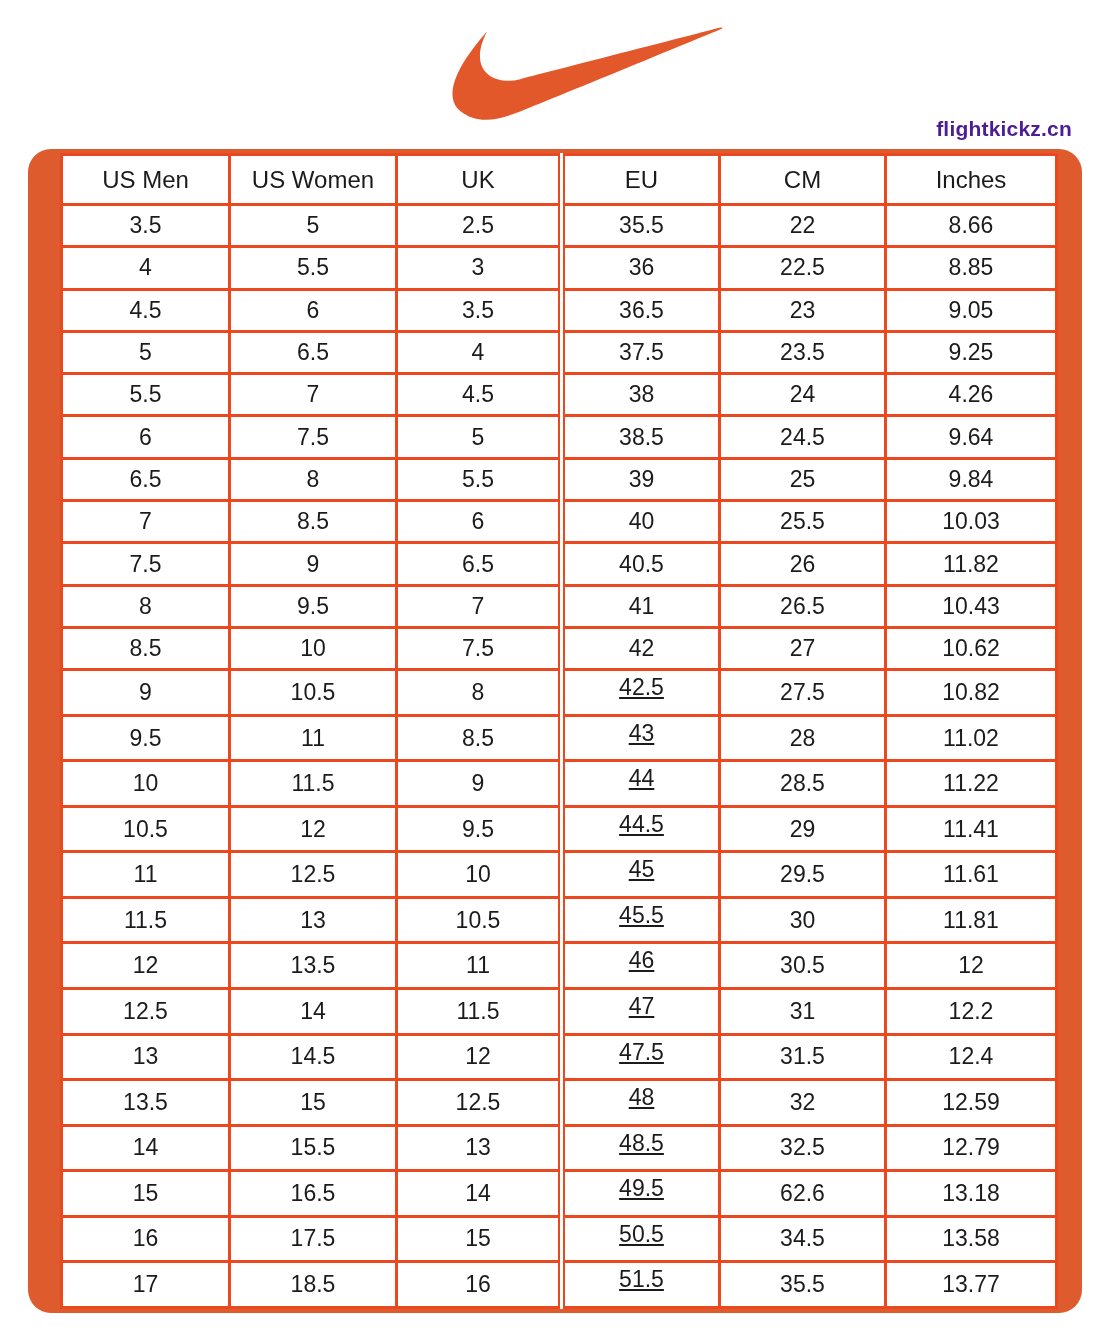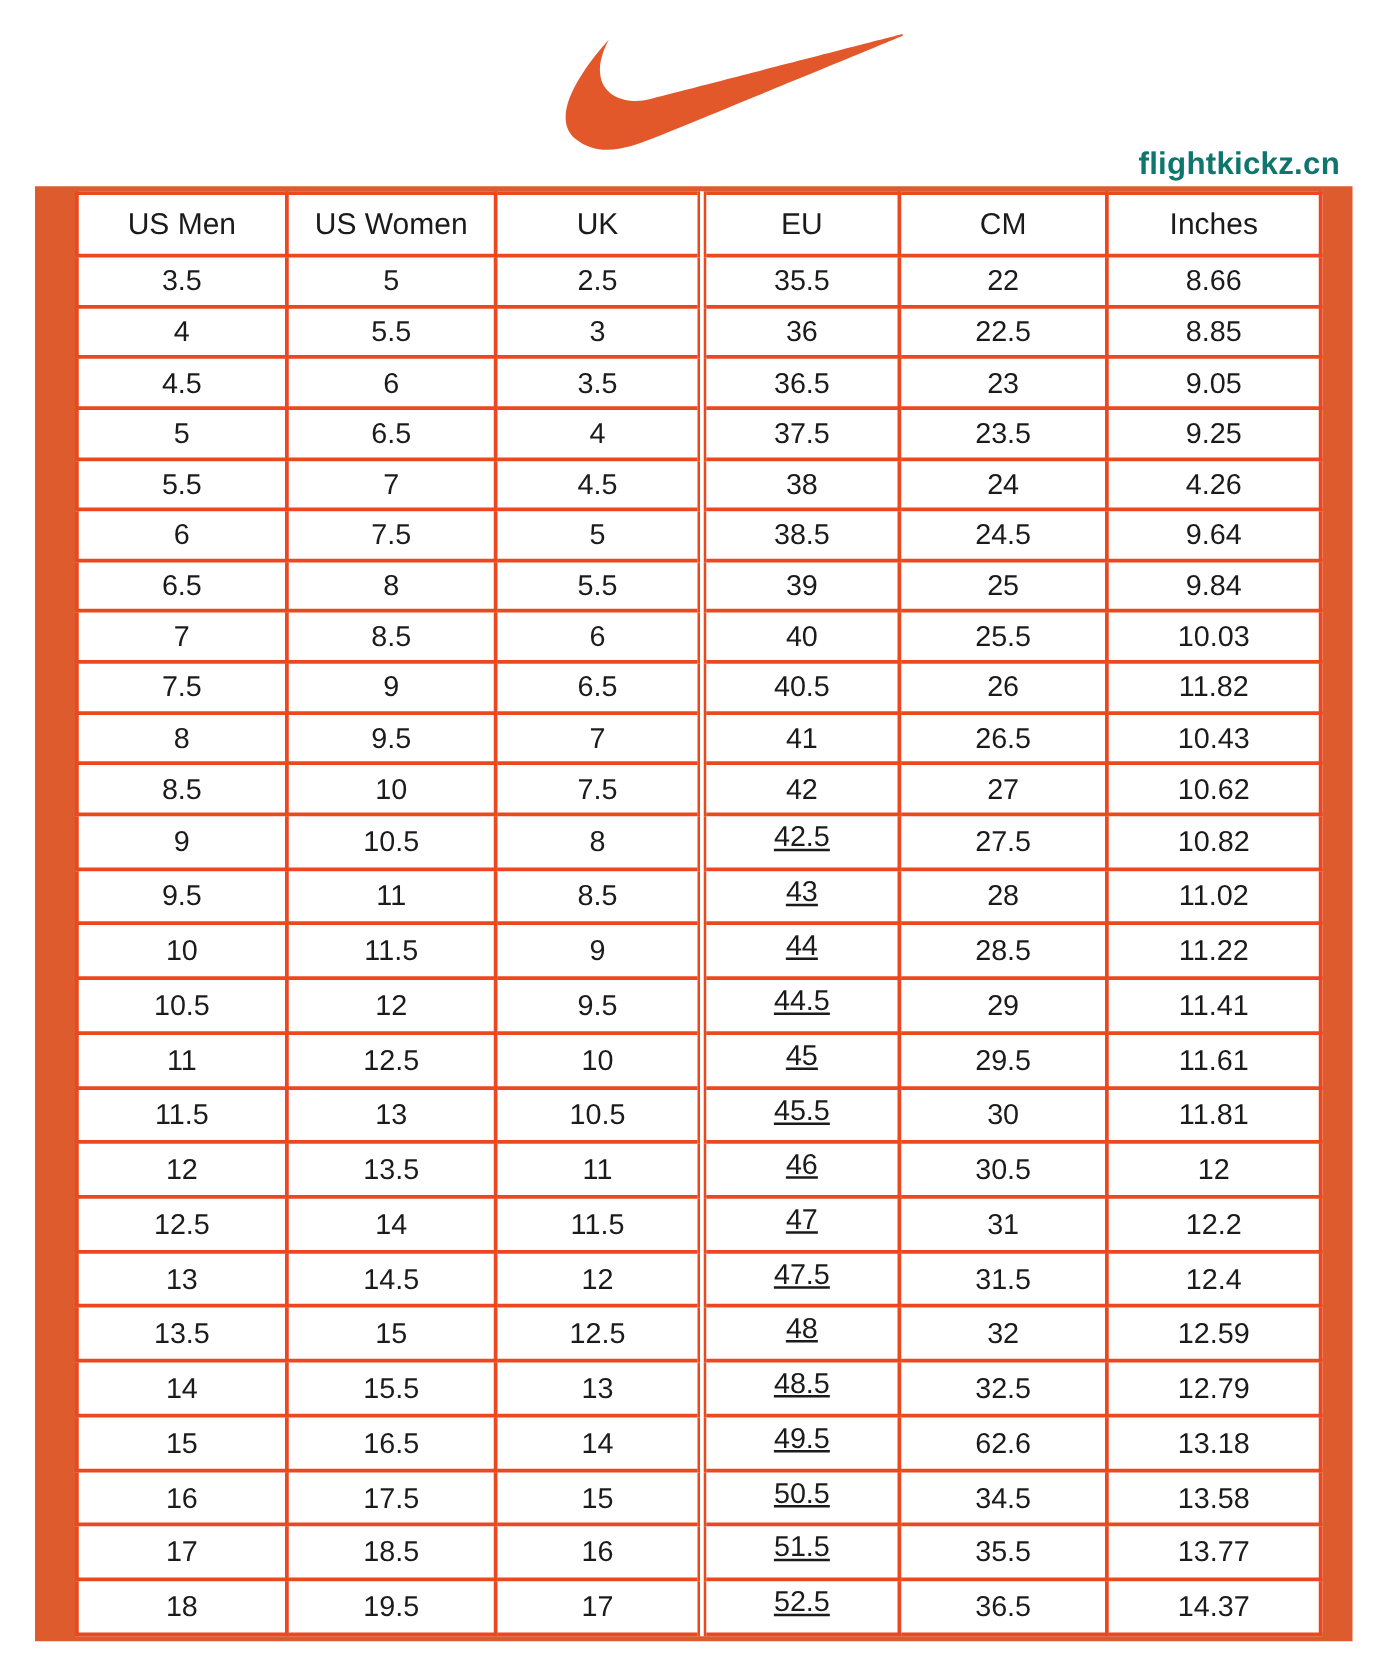--- a/index.html
+++ b/index.html
@@ -18,32 +18,33 @@
   }
   .logo{
     position:absolute;
     left:452px;top:24px;
     width:272px;height:98px;
   }
   .logo path{fill:var(--swoosh);}
   .watermark{
     position:absolute;
     top:117px;right:28px;
-    font-size:25px;
+    font-size:21px;
     font-weight:600;
-    color:#0f766e;
+    color:#4c1d95;
     letter-spacing:.2px;
   }
   .table-frame{
     position:absolute;
     left:28px;top:149px;
     width:1054px;height:1164px;
     box-sizing:border-box;
     background:var(--frame);
     padding:4px 27px 4px 32px;
+    border-radius:23px;
   }
   table.size-table{
     width:995px;height:1156px;
     border-collapse:collapse;
     table-layout:fixed;
     background:#ffffff;
   }
   .size-table th,.size-table td{
     border:3px solid var(--grid);
     text-align:center;
@@ -294,23 +295,15 @@
           <td>13.58</td>
         </tr>
         <tr>
           <td>17</td>
           <td>18.5</td>
           <td>16</td>
           <td class="eu raised">51.5</td>
           <td>35.5</td>
           <td>13.77</td>
         </tr>
-        <tr>
-          <td>18</td>
-          <td>19.5</td>
-          <td>17</td>
-          <td class="eu raised">52.5</td>
-          <td>36.5</td>
-          <td>14.37</td>
-        </tr>
       </tbody>
   </table>
 </div>
 
 </body></html>

